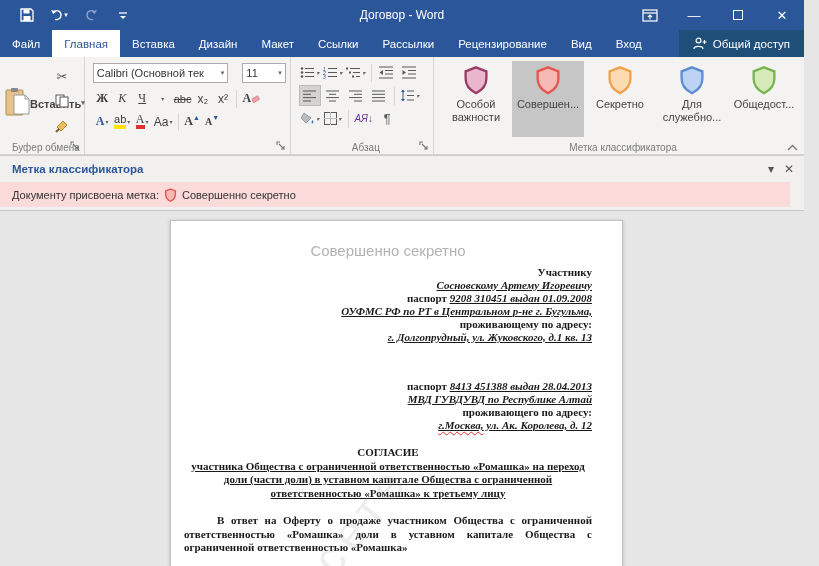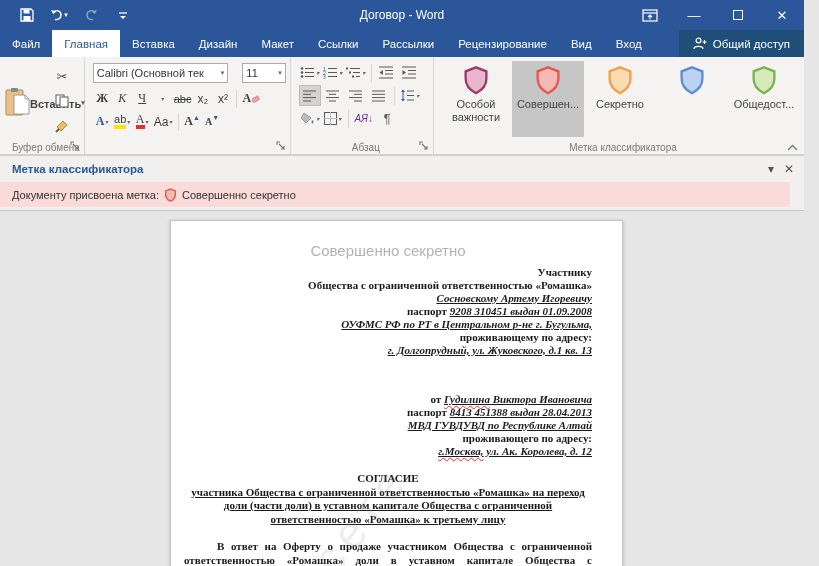--- a/index.html
+++ b/index.html
@@ -423,20 +423,21 @@
             </svg>
         </span>
         <span class="slabel">Секретно</span>
       </button>
       <button class="shieldbtn">
         <span>
           <svg width="28" height="30" viewBox="0 0 24 26">
               <path d="M12 2 L21 5.5 V12 C21 18.5 17 22 12 24.5 C7 22 3 18.5 3 12 V5.5 Z" fill="#bcd2f2" stroke="#5b8bd0" stroke-width="2"></path>
             </svg>
         </span>
+        <span class="slabel">Для служебно...</span>
       </button>
       <button class="shieldbtn">
         <span>
           <svg width="28" height="30" viewBox="0 0 24 26">
               <path d="M12 2 L21 5.5 V12 C21 18.5 17 22 12 24.5 C7 22 3 18.5 3 12 V5.5 Z" fill="#d6eab9" stroke="#77b34e" stroke-width="2"></path>
             </svg>
         </span>
         <span class="slabel">Общедост...</span>
       </button>
       <span class="glabel">Метка классификатора</span>
@@ -469,30 +470,28 @@
   </div>
 
   <div class="docarea">
     <div class="page">
       <div class="wm">сете</div>
       <div class="hmark">Совершенно секретно</div>
 
       <div class="docbody">
         <div class="blk">
           <div class="l"><span>Участнику</span></div>
-          <div class="l"><span>Общества с ограниченной ответственностью «Ромашка»</span></div>
           <div class="l"><span class="iu">Сосновскому Артему Игоревичу</span></div>
           <div class="l"><span>паспорт </span><span class="iu">9208 310451 выдан 01.09.2008</span></div>
           <div class="l"><span class="iu">ОУФМС РФ по РТ в Центральном р-не г. Бугульма,</span></div>
           <div class="l"><span>проживающему по адресу:</span></div>
           <div class="l"><span class="iu">г. Долгопрудный, ул. Жуковского, д.1 кв. 13</span></div>
         </div>
 
         <div class="blk mt36">
-          <div class="l"><span>от </span><span class="iu"><span class="sq">Гудилина</span><span> Виктора Ивановича</span></span></div>
           <div class="l"><span>паспорт </span><span class="iu">8413 451388 выдан 28.04.2013</span></div>
           <div class="l"><span class="iu">МВД ГУВДУВД по Республике Алтай</span></div>
           <div class="l"><span>проживающего по адресу:</span></div>
           <div class="l"><span class="iu"><span class="sq">г.Москва,</span><span> ул. Ак. Королева, д. 12</span></span></div>
         </div>
 
         <div class="ttl">СОГЛАСИЕ</div>
         <div class="ttl2">участника Общества с ограниченной ответственностью «Ромашка» на переход доли (части доли) в уставном капитале Общества с ограниченной ответственностью «Ромашка» к третьему лицу</div>
 
         <div class="para">В ответ на Оферту о продаже участником Общества с ограниченной ответственностью «Ромашка» доли в уставном капитале Общества с ограниченной ответственностью «Ромашка»</div>

